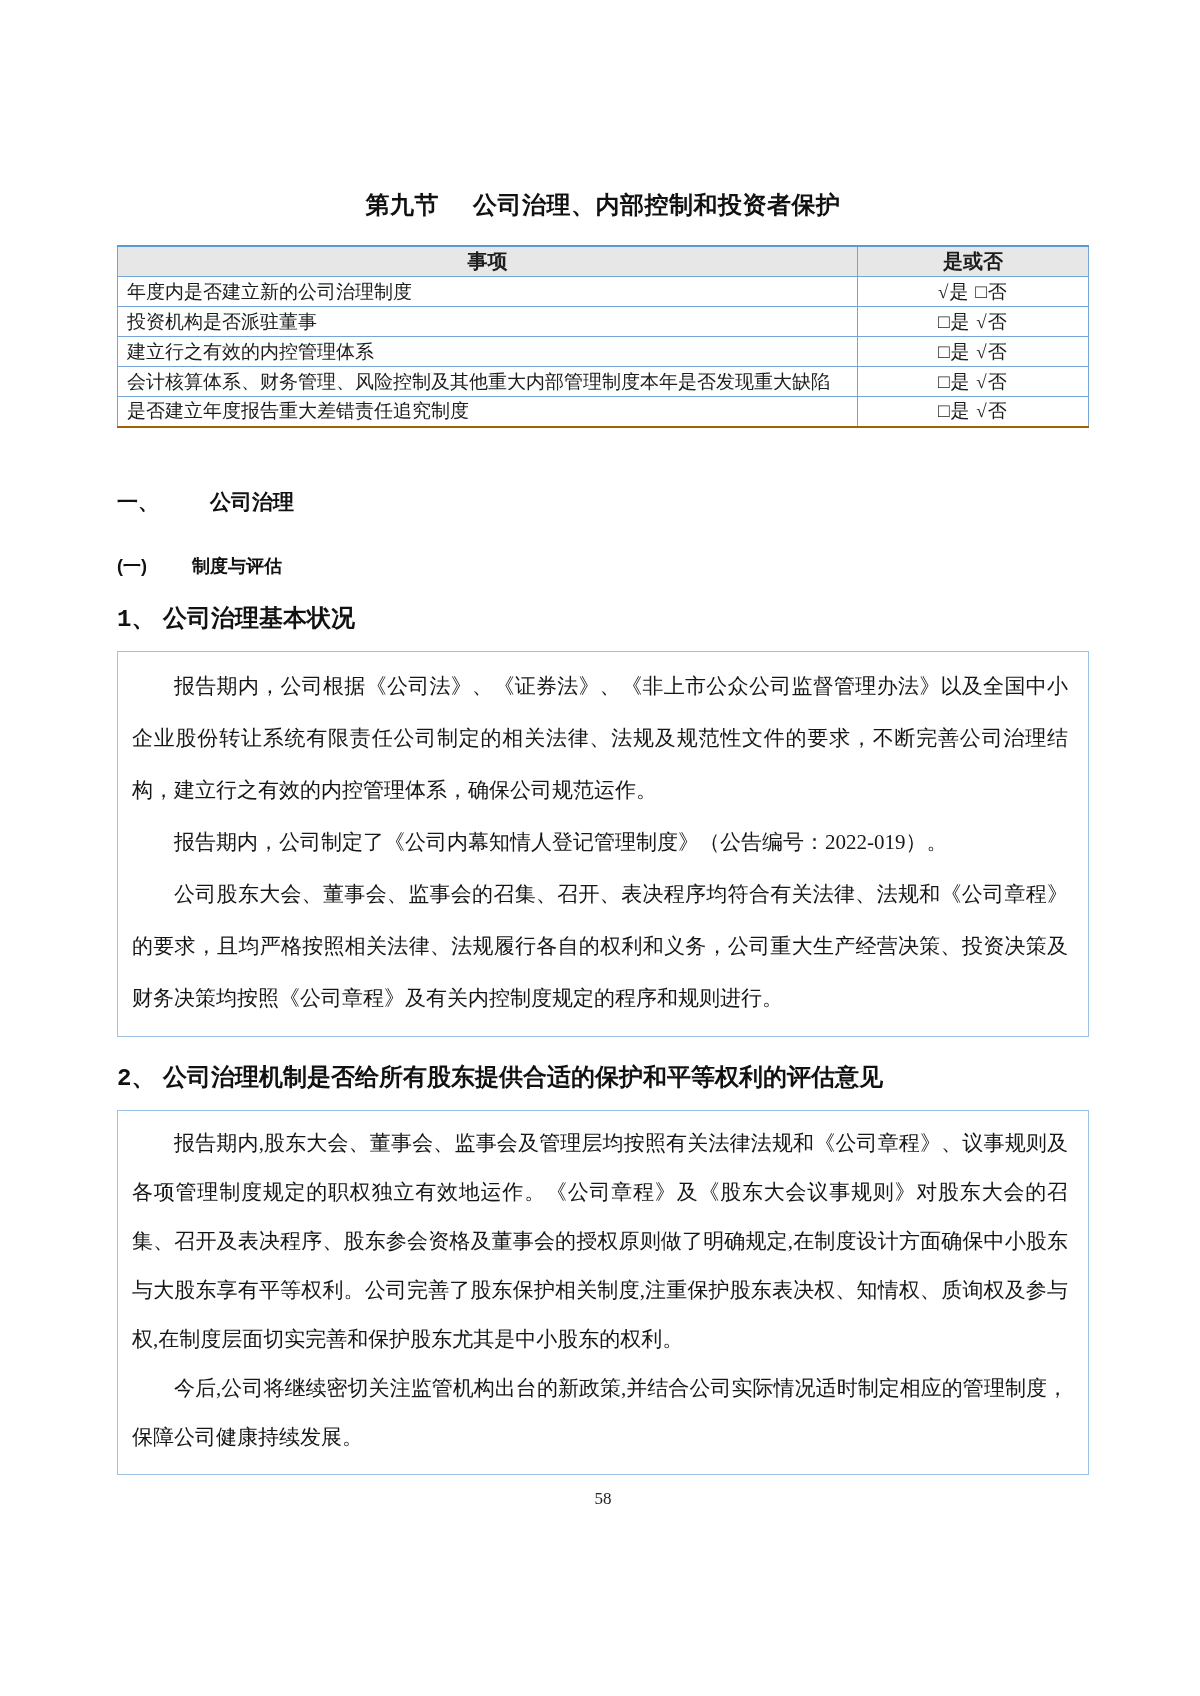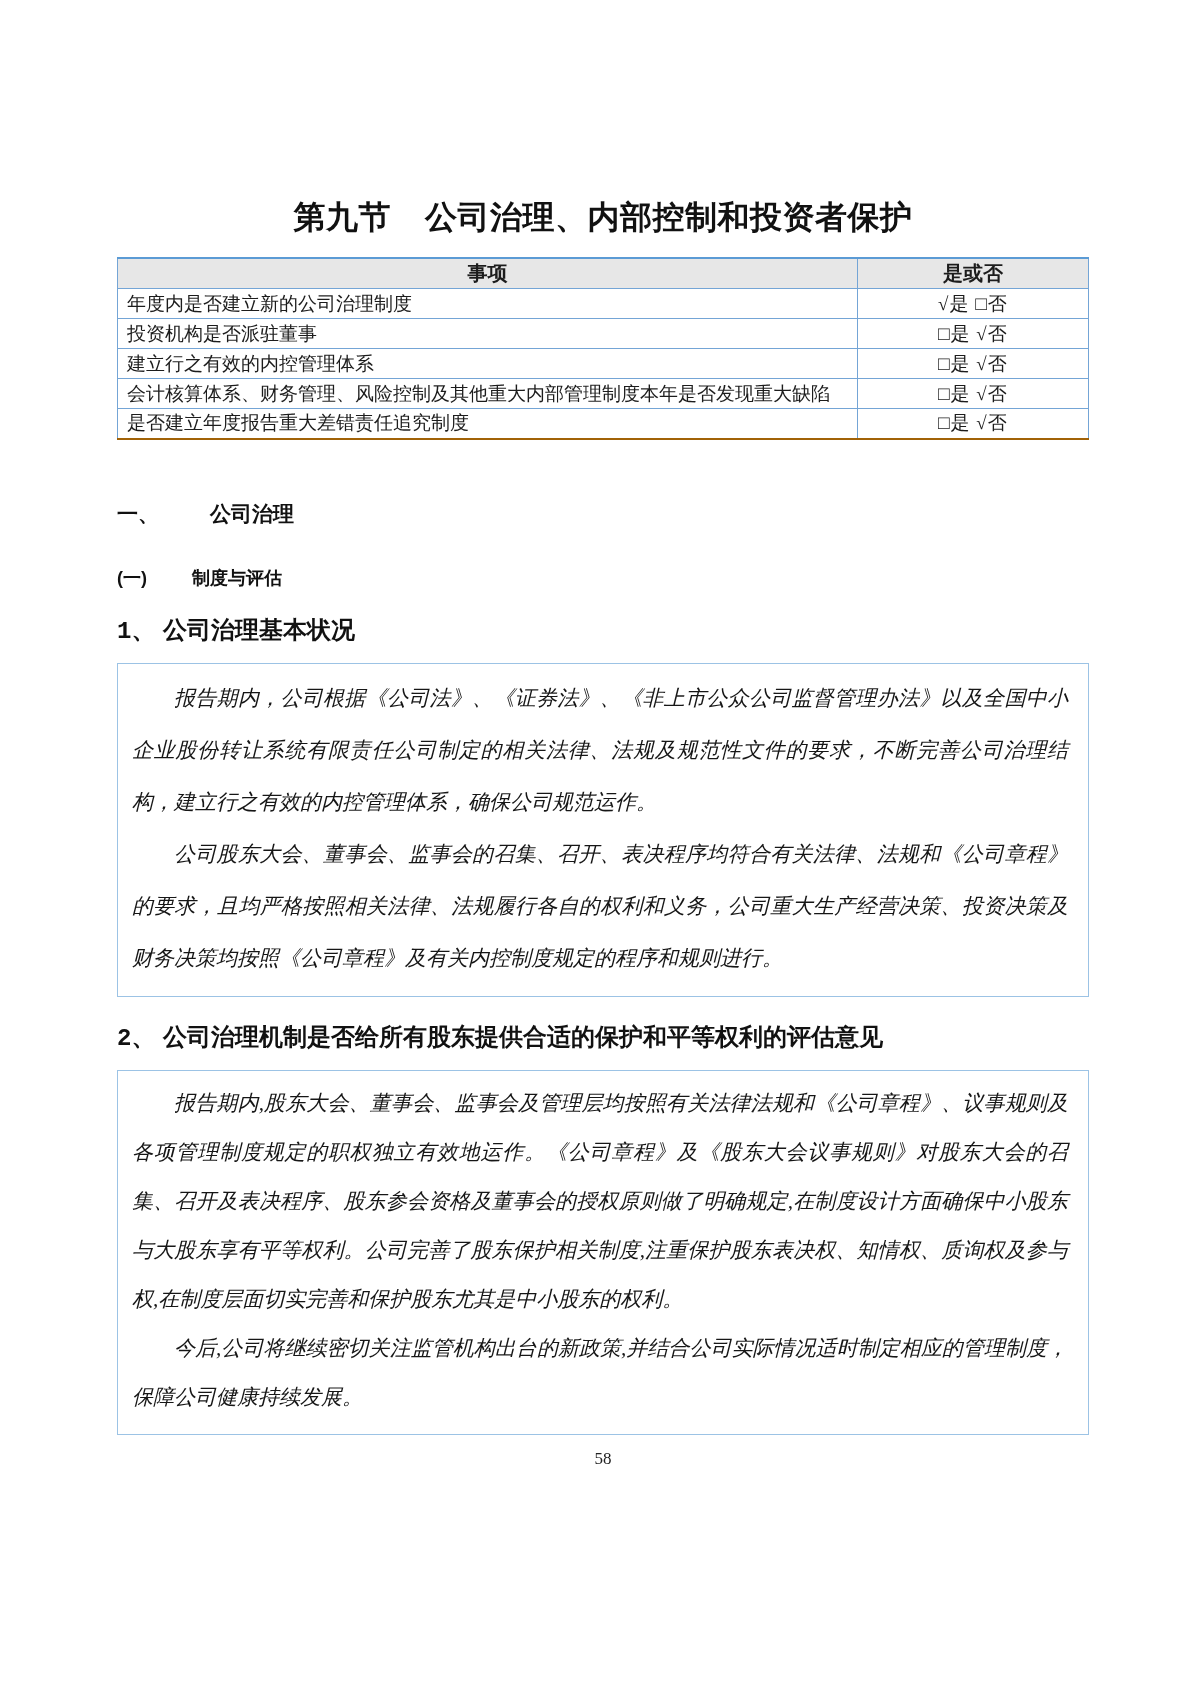--- a/index.html
+++ b/index.html
@@ -15,26 +15,26 @@
     width: 1200px; height: 1696px;
     box-sizing: border-box;
     background: #ffffff;
   }
   .content {
     box-sizing: border-box;
     padding: 0 111px 0 117px;
   }
   
   .doc-title {
-    margin: 12px;
+    margin: 0;
     padding-top: 188px;
     text-align: center;
     font-family: "Liberation Sans", "DejaVu Sans", sans-serif;
     font-weight: bold;
-    font-size: 32px;
+    font-size: 24px;
     line-height: 34px;
     color: #111;
     letter-spacing: 0.5px;
   }
   .doc-title .t-gap { display: inline-block; width: 34px; }
   
   table.checklist {
     margin-top: 23px;
     width: 100%;
     border-collapse: collapse;
@@ -69,21 +69,20 @@
   .h-l1 .num { display: inline-block; min-width: 93px; }
   .h-l2 { margin-top: 38px; font-size: 18px; }
   .h-l2 .num { display: inline-block; min-width: 75px; }
   .h-l3 { margin-top: 24px; font-size: 24px; font-family: Liberation Mono, monospace; }
   .h-l3 .num { display: inline-block; min-width: 46px; }
   
   .text-box {
     margin-top: 17px;
     border: 1px solid #9cc3e5;
     padding: 8px 20px 12px 14px;
-    font-style: italic;
   }
   .text-box p {
     margin: 0;
     font-size: 21px;
     text-indent: 2em;
     text-align: justify;
     color: #161616;
   }
   .box-1 p { line-height: 52px; }
   .box-2 p { line-height: 49px; }
@@ -139,20 +138,21 @@
     </table>
 
     <div class="heading h-l1"><span class="num">一、</span><span>公司治理</span></div>
 
     <div class="heading h-l2"><span class="num">(一)</span><span>制度与评估</span></div>
 
     <div class="heading h-l3"><span class="num">1、</span><span>公司治理基本状况</span></div>
 
     <div class="text-box box-1">
       <p>报告期内，公司根据《公司法》、《证券法》、《非上市公众公司监督管理办法》以及全国中小企业股份转让系统有限责任公司制定的相关法律、法规及规范性文件的要求，不断完善公司治理结构，建立行之有效的内控管理体系，确保公司规范运作。</p>
+      <p>报告期内，公司制定了《公司内幕知情人登记管理制度》（公告编号：2022-019）。</p>
       <p>公司股东大会、董事会、监事会的召集、召开、表决程序均符合有关法律、法规和《公司章程》的要求，且均严格按照相关法律、法规履行各自的权利和义务，公司重大生产经营决策、投资决策及财务决策均按照《公司章程》及有关内控制度规定的程序和规则进行。</p>
     </div>
 
     <div class="heading h-l3"><span class="num">2、</span><span>公司治理机制是否给所有股东提供合适的保护和平等权利的评估意见</span></div>
 
     <div class="text-box box-2">
       <p>报告期内,股东大会、董事会、监事会及管理层均按照有关法律法规和《公司章程》、议事规则及各项管理制度规定的职权独立有效地运作。《公司章程》及《股东大会议事规则》对股东大会的召集、召开及表决程序、股东参会资格及董事会的授权原则做了明确规定,在制度设计方面确保中小股东与大股东享有平等权利。公司完善了股东保护相关制度,注重保护股东表决权、知情权、质询权及参与权,在制度层面切实完善和保护股东尤其是中小股东的权利。</p>
       <p>今后,公司将继续密切关注监管机构出台的新政策,并结合公司实际情况适时制定相应的管理制度， 保障公司健康持续发展。</p>
     </div>
 

